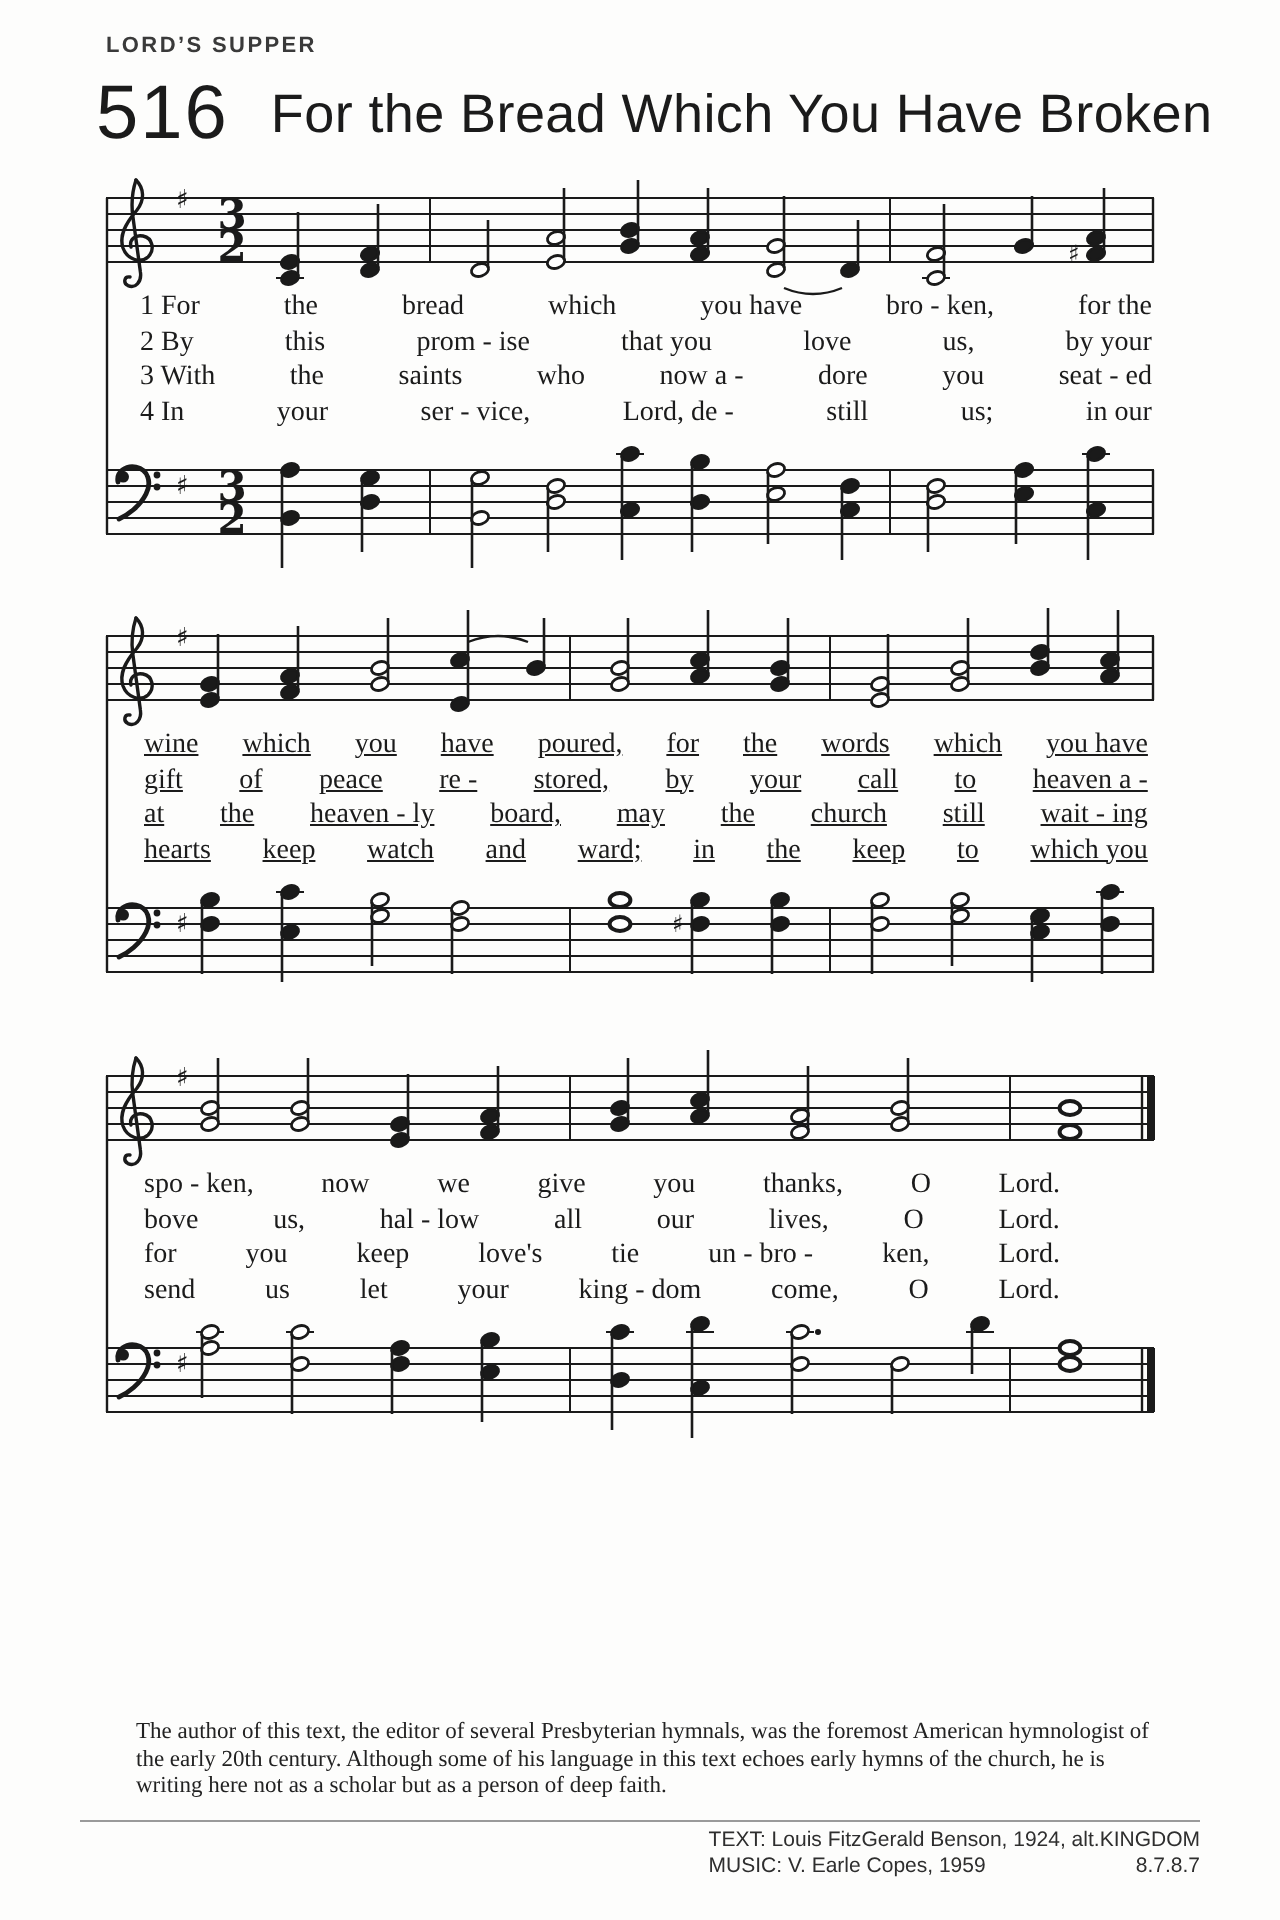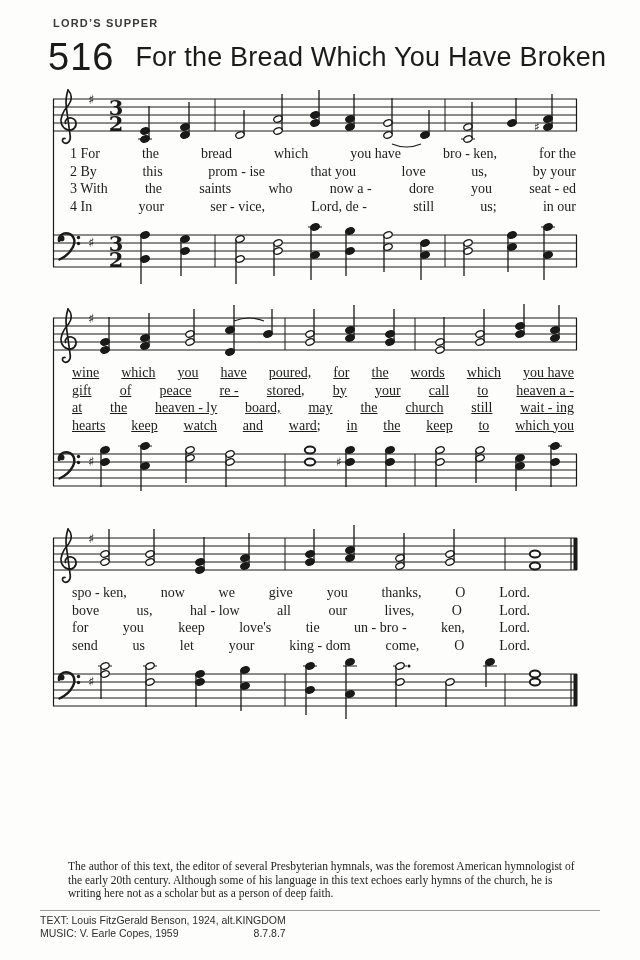--- a/index.html
+++ b/index.html
@@ -29,21 +29,21 @@
   .lyric-line{
     display:flex;justify-content:space-between;
     font-size:14px;line-height:17.5px;white-space:pre;
   }
   .footnote{
     position:absolute;left:68px;top:860px;width:512px;
     font-size:11.5px;line-height:13.6px;color:#222;
   }
   .credits-rule{position:absolute;left:40px;top:910px;width:560px;border-top:1px solid #9a9a9a;height:0;}
   .credits{
-    position:absolute;left:40px;top:914px;width:560px;display:flex;justify-content:flex-start;
+    position:absolute;left:40px;top:914px;width:560px;display:flex;justify-content:flex-end;
     font-family:"Liberation Sans",sans-serif;font-size:10.5px;line-height:13px;color:#2e2e2e;
   }
   .credits .right{text-align:right;}
 </style>
 </head>
 <body>
 
 <div class="section-label">LORD’S SUPPER</div>
 
 <div class="title-row">

